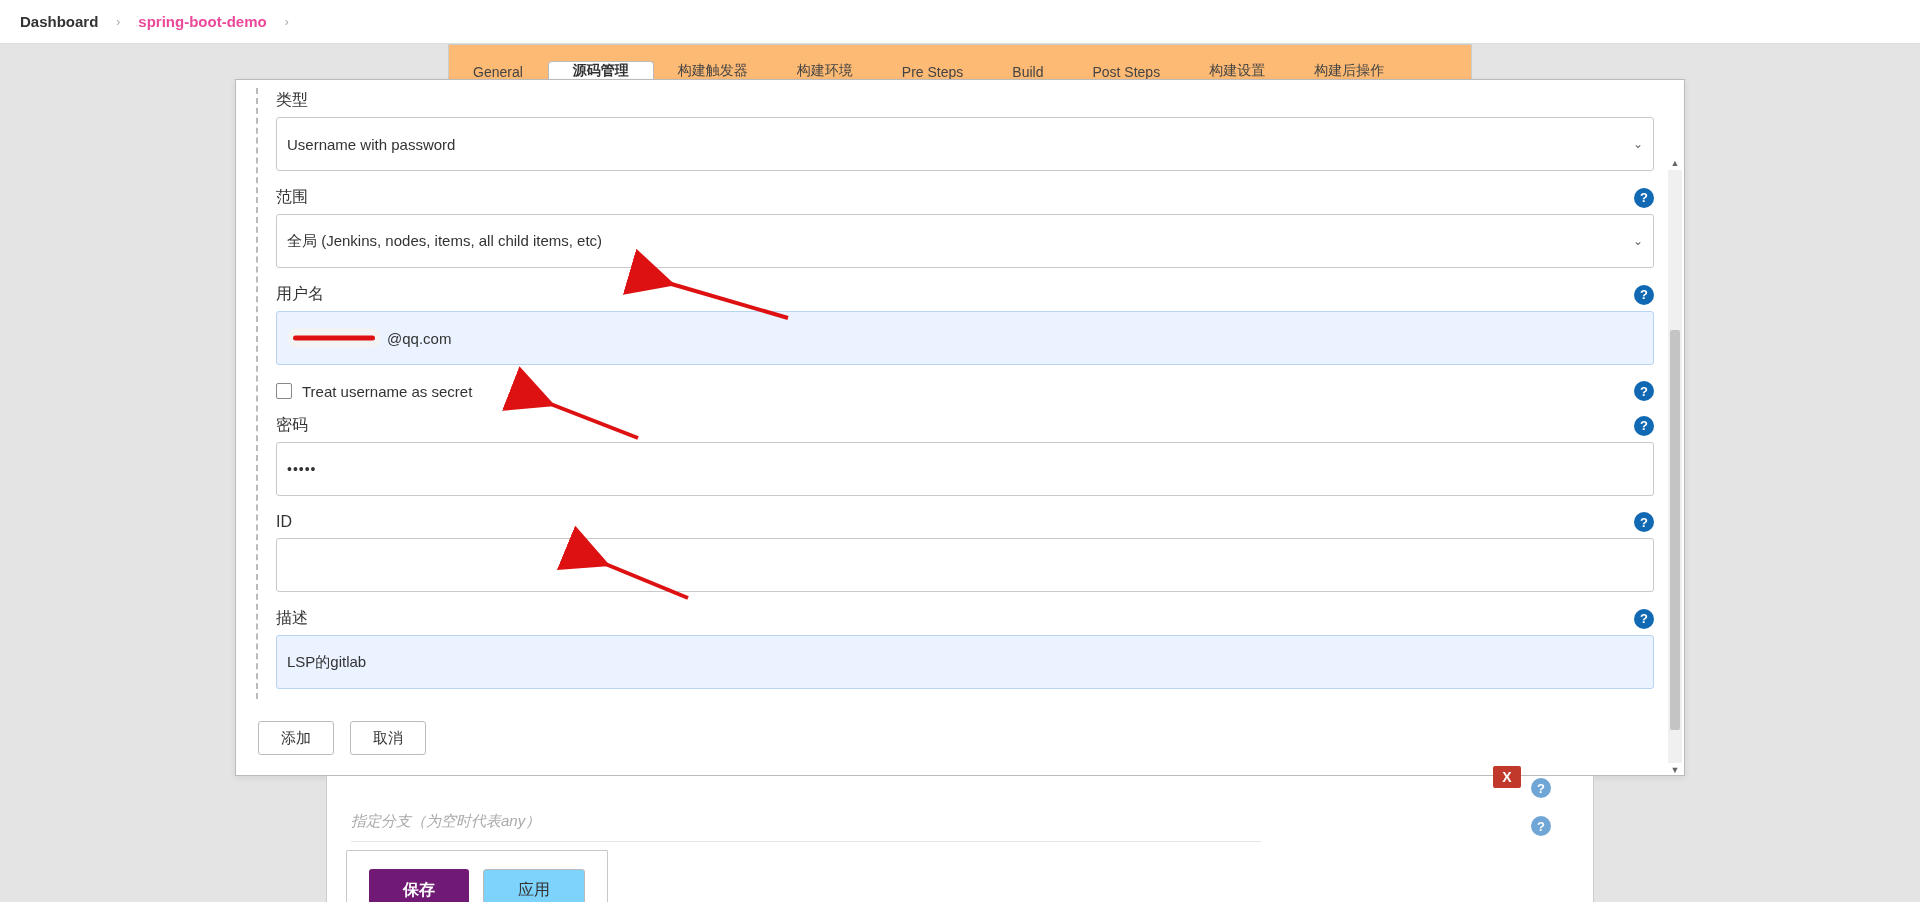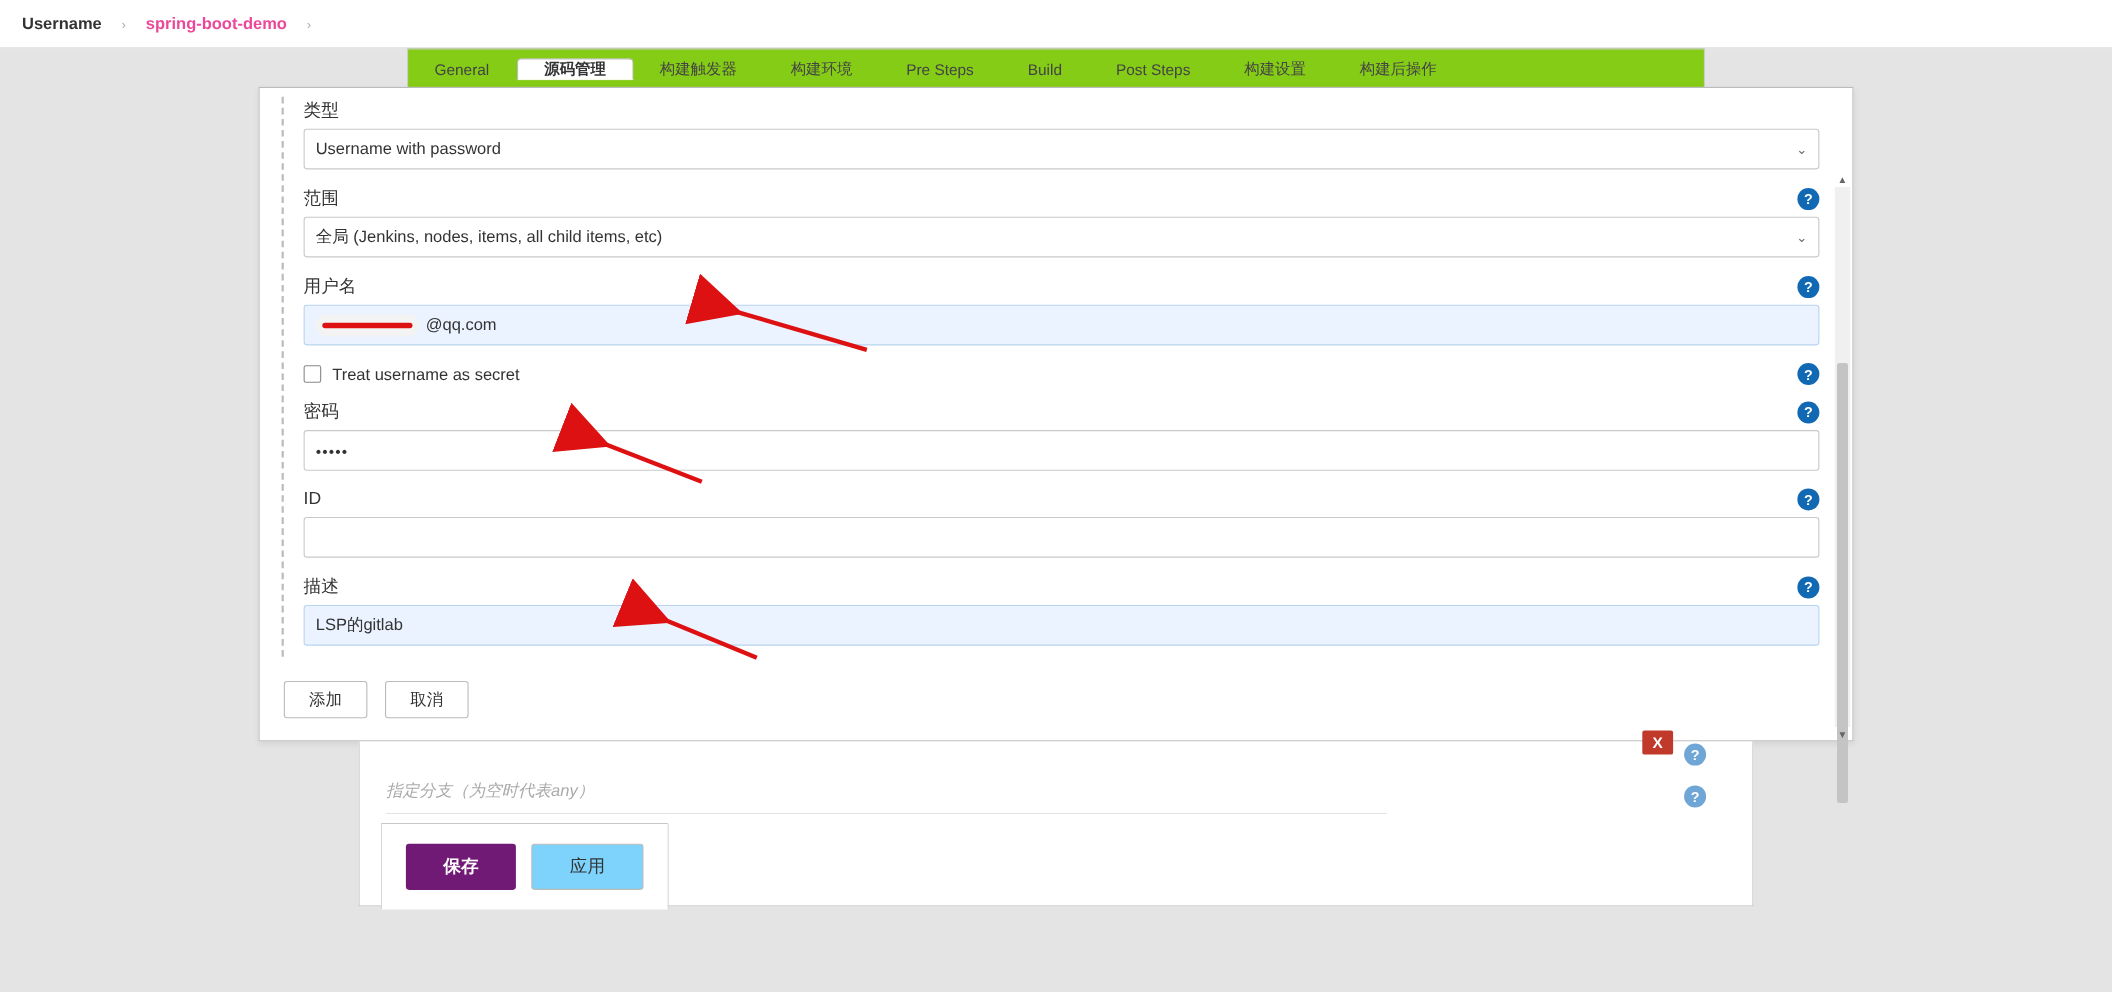--- a/index.html
+++ b/index.html
@@ -23,26 +23,26 @@
     border-bottom: 1px solid #ddd;
   }
   .breadcrumb-bar .bc-item { font-weight: 600; color: #333; cursor: pointer; }
   .breadcrumb-bar .bc-item.light { color: #ec4899; }
   .breadcrumb-bar .bc-sep { color: #aaa; margin: 0 18px; font-size: 12px; }
 
   .bg-area { background: #e4e4e4; padding-top: 0; }
 
   .tabs-strip {
     margin: 0 auto;
-    width: 1180px;
-    background: #84cc16;
+    width: 1024px;
+    background: #fdba74;
     border: 1px solid #ccc;
     border-bottom: none;
     display: flex;
-    align-items: center;
+    align-items: flex-end;
     height: 36px;
     margin-top: 0;
     position: relative;
     top: 0;
   }
   .tabs-outer {
     display: flex;
     justify-content: center;
     width: 100%;
     margin-top: 0;
@@ -108,21 +108,21 @@
     background: #1168b3;
     color: #fff;
     font-size: 13px;
     font-weight: 700;
     display:flex; align-items:center; justify-content:center;
     cursor: pointer;
   }
 
   .text-input, .select-input {
     width: calc(100% - 30px);
-    height: 37px;
+    height: 54px;
     border: 1px solid #c9c9c9;
     border-radius: 3px;
     padding: 0 10px;
     font-size: 15px;
     color: #333;
     background: #fff;
     display:flex;
     align-items:center;
     justify-content: space-between;
     cursor: text;
@@ -280,21 +280,21 @@
     inset:0;
     pointer-events:none;
   }
 </style>
 </head>
 <body>
 
 <div class="page">
 
   <div class="breadcrumb-bar">
-    <span class="bc-item">Username</span>
+    <span class="bc-item">Dashboard</span>
     <span class="bc-sep">›</span>
     <span class="bc-item light">spring-boot-demo</span>
     <span class="bc-sep">›</span>
   </div>
 
   <div class="bg-area">
 
     <div class="tabs-outer">
       <div class="tabs-strip">
         <div class="tab">General</div>

